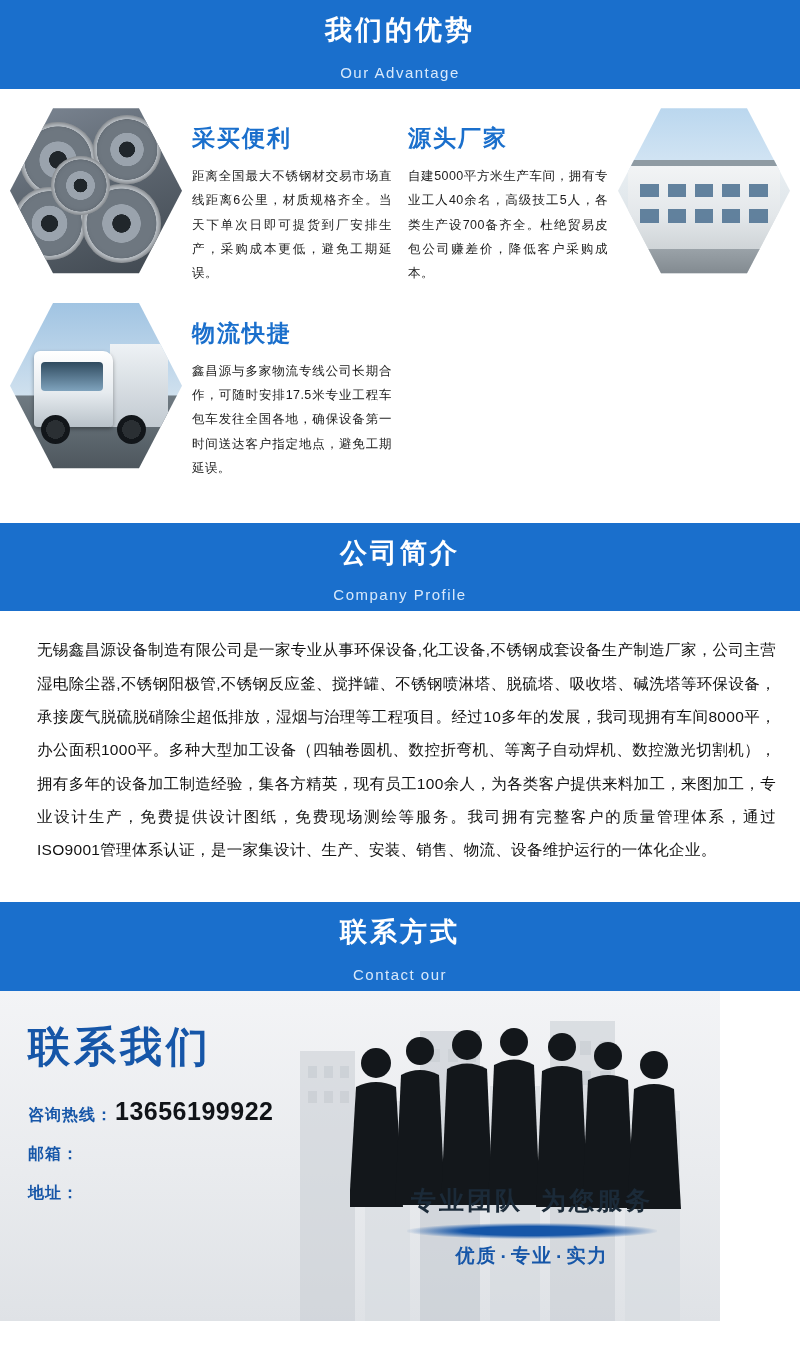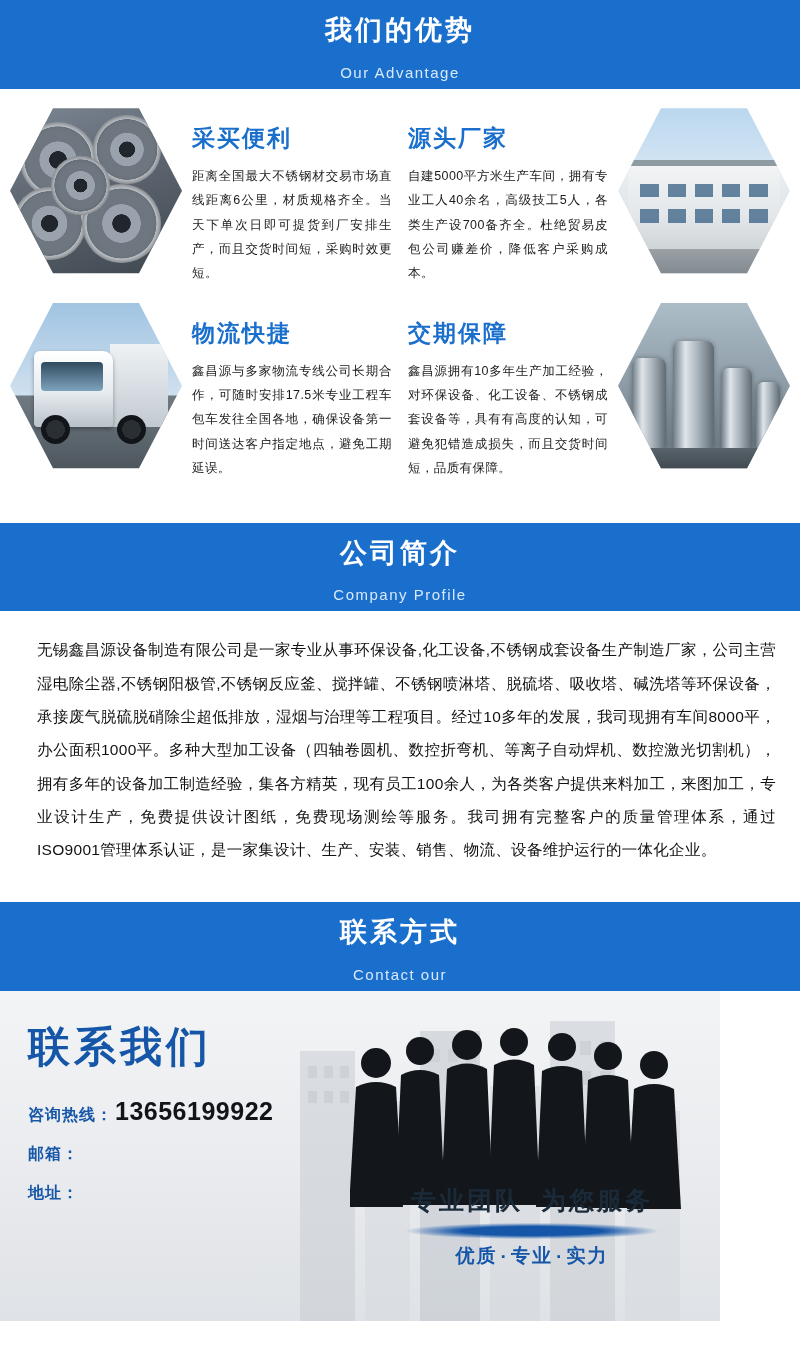--- a/index.html
+++ b/index.html
@@ -240,21 +240,21 @@
           <div class="art art-coils">
             <div class="coil" style="left:6%;top:10%;width:44%;height:44%"></div>
             <div class="coil" style="left:48%;top:6%;width:40%;height:40%"></div>
             <div class="coil" style="left:2%;top:48%;width:42%;height:42%"></div>
             <div class="coil" style="left:42%;top:46%;width:46%;height:46%"></div>
             <div class="coil" style="left:24%;top:30%;width:34%;height:34%"></div>
           </div>
         </div>
         <div class="adv-text">
           <div class="adv-title">采买便利</div>
-          <div class="adv-body">距离全国最大不锈钢材交易市场直线距离6公里，材质规格齐全。当天下单次日即可提货到厂安排生产，而且交货时间短，采购时效更短。</div>
+          <div class="adv-body">距离全国最大不锈钢材交易市场直线距离6公里，材质规格齐全。当天下单次日即可提货到厂安排生产，采购成本更低，避免工期延误。</div>
         </div>
       </div>
 
       <div class="adv-cell reverse">
         <div class="hex">
           <div class="art art-factory">
             <div class="bld">
               <div class="win" style="left:8%;top:22%;width:12%;height:16%"></div>
               <div class="win" style="left:26%;top:22%;width:12%;height:16%"></div>
               <div class="win" style="left:44%;top:22%;width:12%;height:16%"></div>
@@ -288,35 +288,20 @@
             <div class="wheel" style="left:18%"></div>
             <div class="wheel" style="left:62%"></div>
           </div>
         </div>
         <div class="adv-text">
           <div class="adv-title">物流快捷</div>
           <div class="adv-body">鑫昌源与多家物流专线公司长期合作，可随时安排17.5米专业工程车包车发往全国各地，确保设备第一时间送达客户指定地点，避免工期延误。</div>
         </div>
       </div>
 
-      <div class="adv-cell reverse">
-        <div class="hex">
-          <div class="art art-tanks">
-            <div class="tank" style="left:8%;width:20%;height:52%"></div>
-            <div class="tank" style="left:32%;width:24%;height:62%"></div>
-            <div class="tank" style="left:60%;width:18%;height:46%"></div>
-            <div class="tank" style="left:80%;width:14%;height:38%"></div>
-            <div class="floor"></div>
-          </div>
-        </div>
-        <div class="adv-text">
-          <div class="adv-title">交期保障</div>
-          <div class="adv-body">鑫昌源拥有10多年生产加工经验，对环保设备、化工设备、不锈钢成套设备等，具有有高度的认知，可避免犯错造成损失，而且交货时间短，品质有保障。</div>
-        </div>
-      </div>
 
     </div>
   </div>
 
   <div class="gap"></div>
 
   <div class="banner">
     <div class="cn">公司简介</div>
     <div class="en">Company Profile</div>
   </div>

